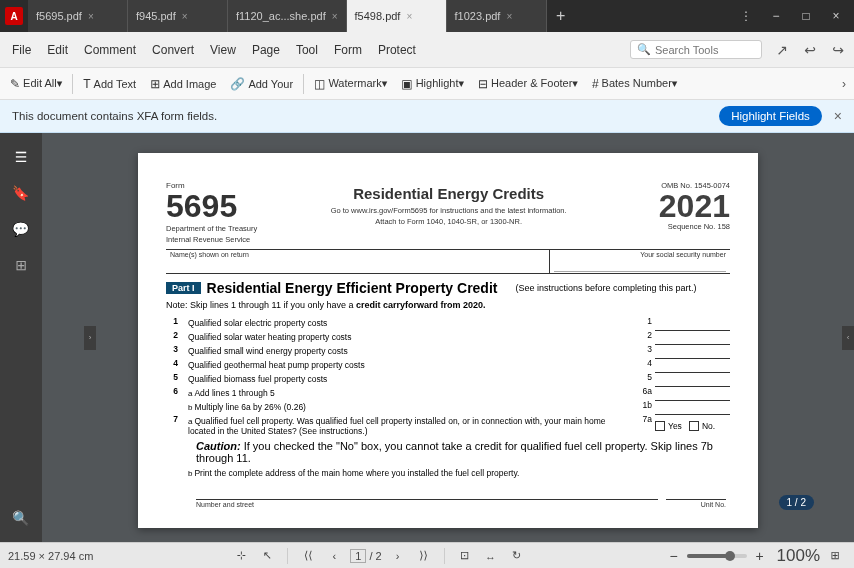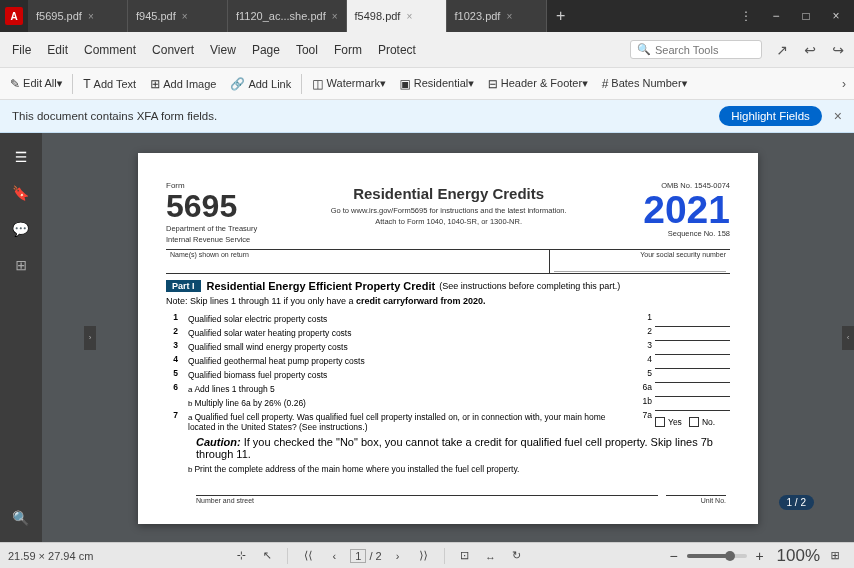--- a/index.html
+++ b/index.html
@@ -131,30 +131,30 @@
   <button class="toolbar-btn">
     <span class="toolbar-btn-icon">T</span>
     <span>Add Text</span>
   </button>
   <button class="toolbar-btn">
     <span class="toolbar-btn-icon">⊞</span>
     <span>Add Image</span>
   </button>
   <button class="toolbar-btn">
     <span class="toolbar-btn-icon">🔗</span>
-    <span>Add Link</span>
+    <span>Add Your</span>
   </button>
   <div class="toolbar-separator"></div>
   <button class="toolbar-btn">
     <span class="toolbar-btn-icon">◫</span>
     <span>Watermark▾</span>
   </button>
   <button class="toolbar-btn">
     <span class="toolbar-btn-icon">▣</span>
-    <span>Residential▾</span>
+    <span>Highlight▾</span>
   </button>
   <button class="toolbar-btn">
     <span class="toolbar-btn-icon">⊟</span>
     <span>Header &amp; Footer▾</span>
   </button>
   <button class="toolbar-btn">
     <span class="toolbar-btn-icon">#</span>
     <span>Bates Number▾</span>
   </button>
   <div class="more-btn">›</div>
@@ -195,42 +195,42 @@
         </div>
         <div style="flex:1;text-align:center;padding-top:4px;">
           <div style="font-size:15px;font-weight:bold;color:#333;margin-bottom:3px;">Residential Energy Credits</div>
           <div style="font-size:7.5px;color:#333;line-height:1.5;">
             <div>Go to www.irs.gov/Form5695 for instructions and the latest information.</div>
             <div>Attach to Form 1040, 1040-SR, or 1300-NR.</div>
           </div>
         </div>
         <div style="min-width:90px;text-align:right;">
           <div style="font-size:7.5px;color:#333;">OMB No. 1545-0074</div>
-          <div style="font-size:39px;font-weight:bold;color:#1d4ed8;line-height:1;">2021</div>
+          <div style="font-size:32px;font-weight:bold;color:#404040;line-height:1;">2021</div>
           <div style="font-size:7.5px;color:#333;">
             <span>Sequence No.</span> <span>158</span>
           </div>
         </div>
       </div>
 
       <div style="display:flex;border-top:1px solid #333;border-bottom:1px solid #333;margin-bottom:6px;">
         <div style="flex:1;border-right:1px solid #333;padding:1px 4px;">
           <div style="font-size:7px;color:#333;">Name(s) shown on return</div>
           <div style="height:14px;"></div>
         </div>
         <div style="min-width:180px;padding:1px 4px;">
           <div style="font-size:7px;color:#333;text-align:right;">Your social security number</div>
           <div style="height:14px;border-bottom:1px solid #aaa;"></div>
         </div>
       </div>
 
       <div style="display:flex;align-items:center;margin-bottom:4px;">
         <span style="background:#0c4a6e;color:white;padding:1px 6px;font-size:9px;font-weight:bold;margin-right:6px;">Part I</span>
-        <span style="font-size:11px;font-weight:bold;">Residential Energy Efficient Property Credit</span>
-        <span style="font-size:9px;margin-left:4px;">(See instructions before completing this part.)</span>
+        <span style="font-size:14px;font-weight:bold;">Residential Energy Efficient Property Credit</span>
+        <span style="font-size:9px;margin-left:18px;">(See instructions before completing this part.)</span>
       </div>
 
       <div style="font-size:9px;margin-bottom:6px;">
         <span>Note: Skip lines 1 through 11 if you only have a</span> <strong>credit carryforward from 2020.</strong>
       </div>
 
       <table style="width:100%;border-collapse:collapse;font-size:8.5px;">
         <tbody>
             <tr>
           <td style="width:18px;font-weight:bold;text-align:right;padding-right:6px;vertical-align:top;">1</td>

